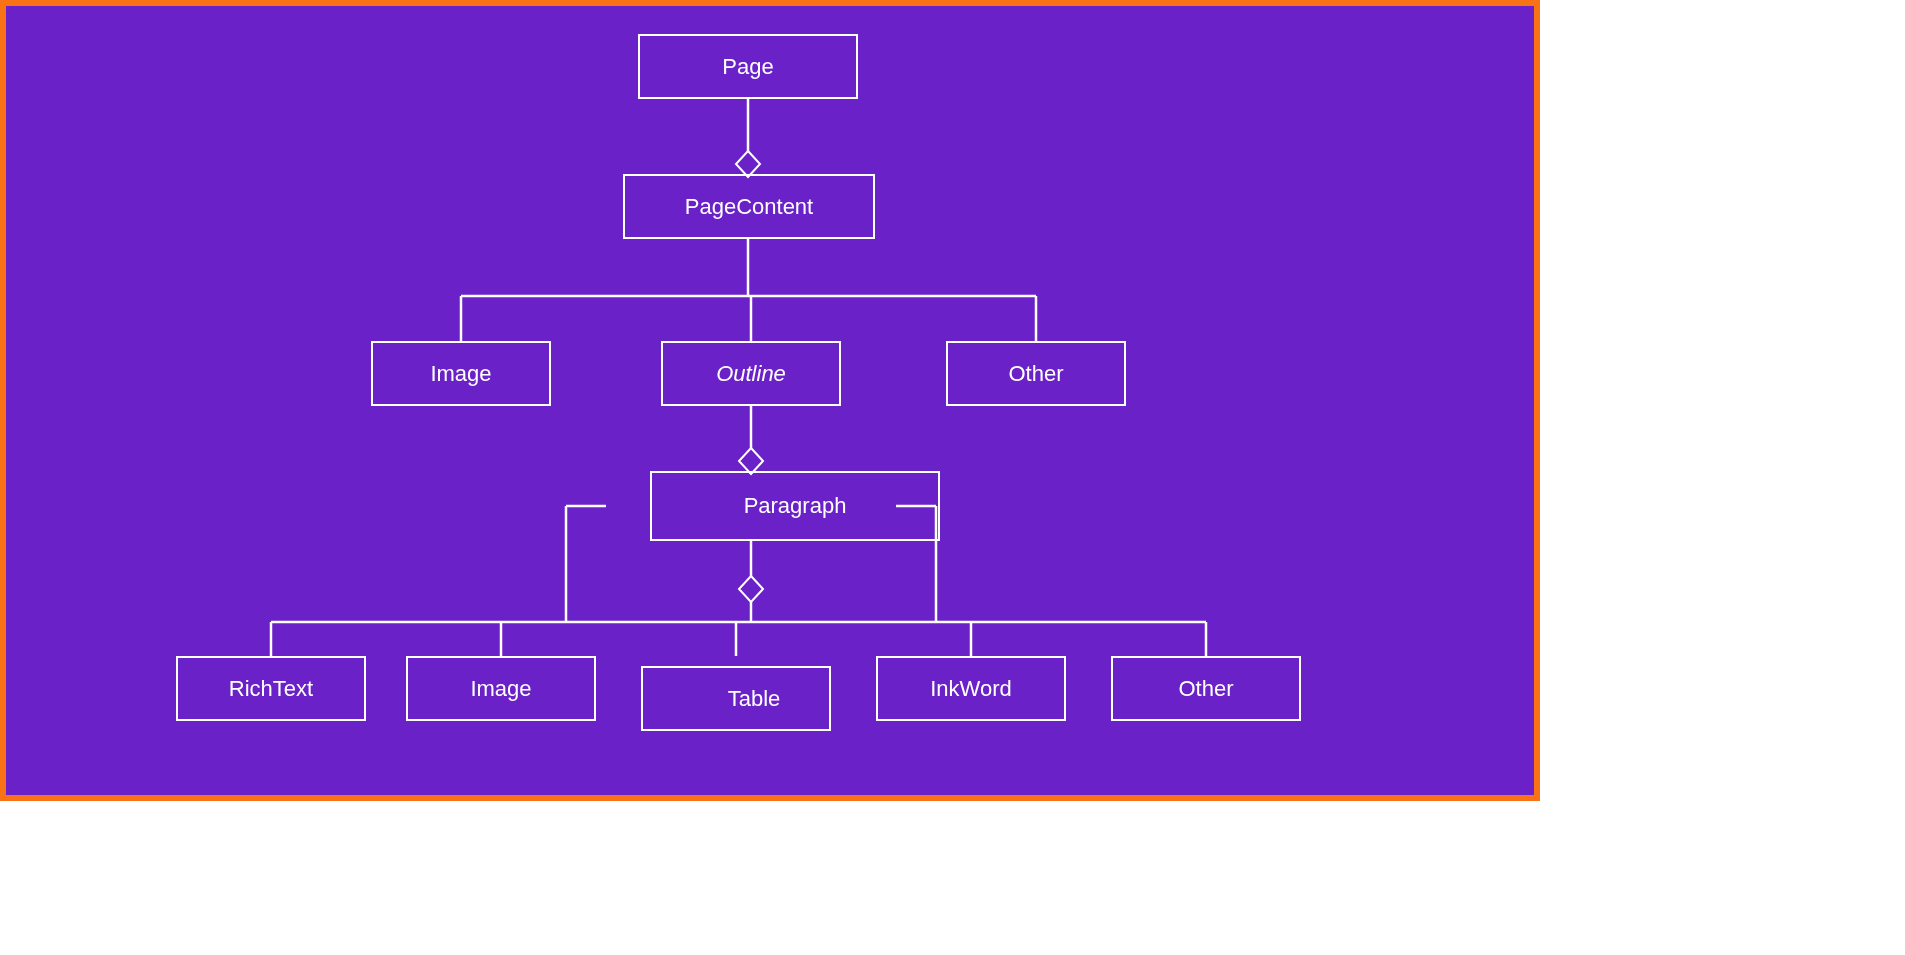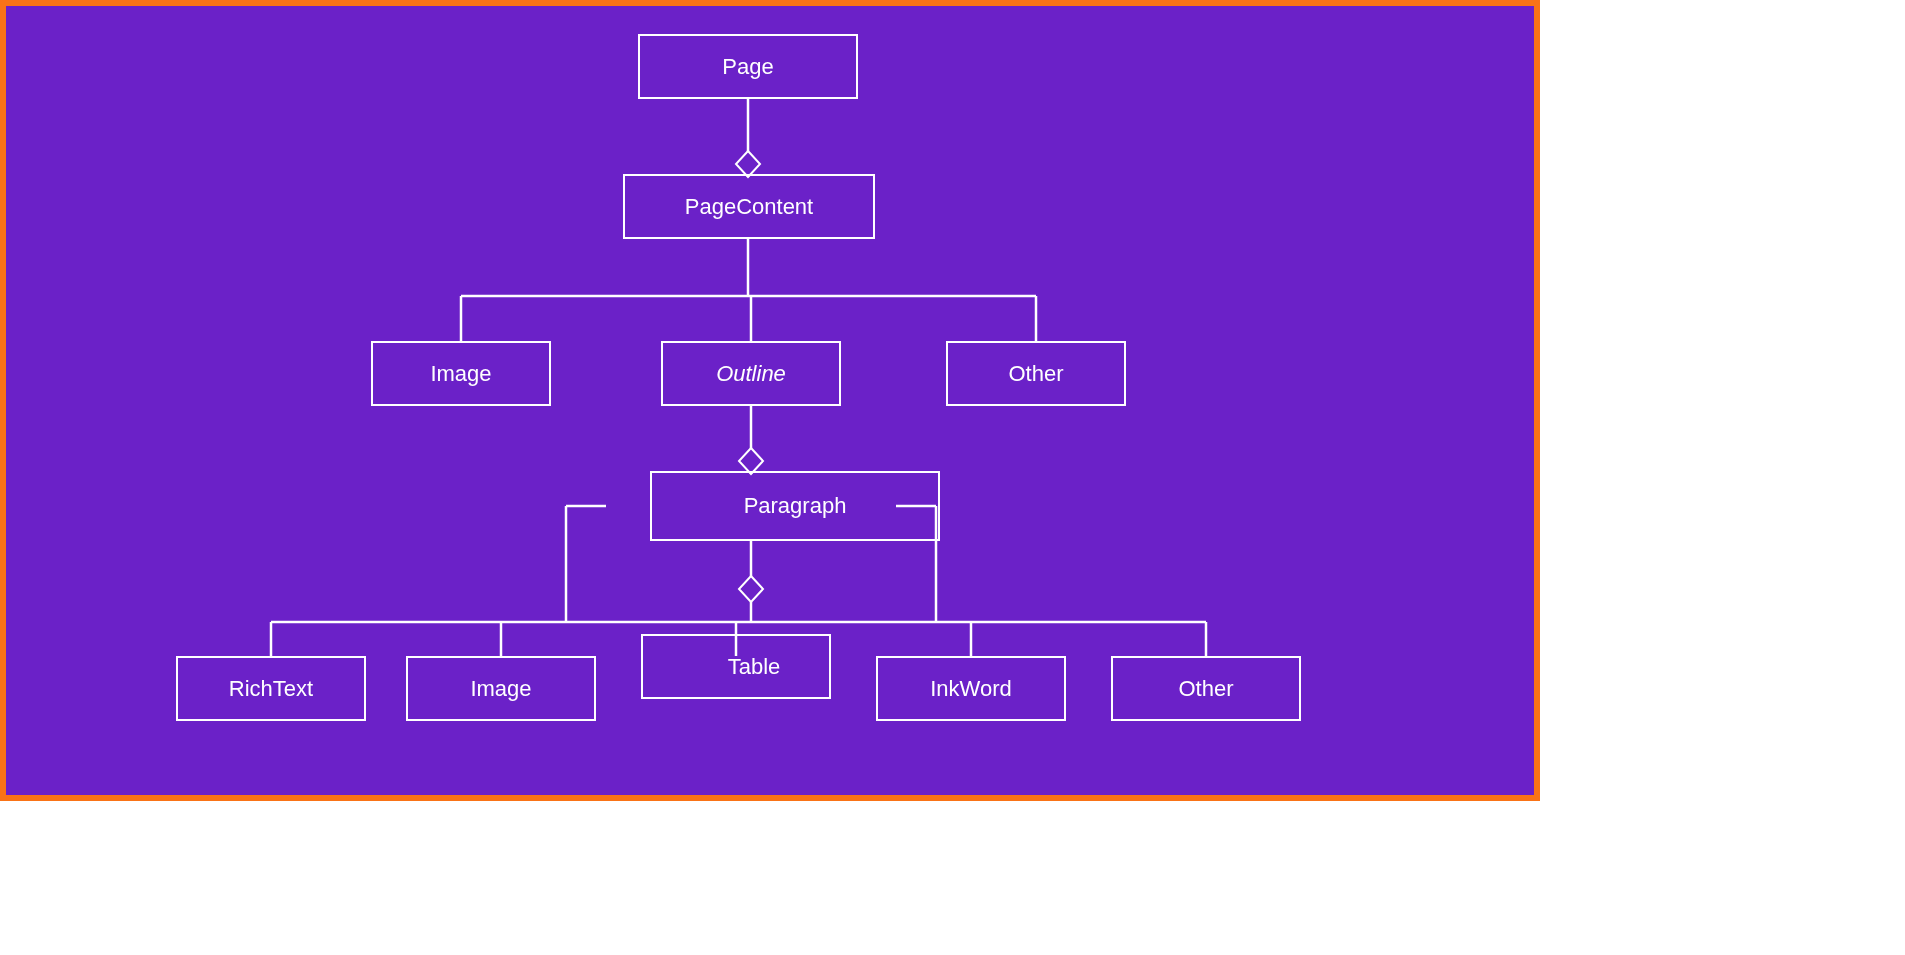--- a/index.html
+++ b/index.html
@@ -132,21 +132,21 @@
   </div>
 
   <div class="node" style="left:170px; top:650px; width:190px; height:65px;">
     <span>RichText</span>
   </div>
 
   <div class="node" style="left:400px; top:650px; width:190px; height:65px;">
     <span>Image</span>
   </div>
 
-  <div class="node" style="left:635px; top:628px; width:190px; height:65px;padding-left:36px;">
+  <div class="node" style="left:635px; top:660px; width:190px; height:65px;padding-left:36px;">
     <span>Table</span>
   </div>
 
   <div class="node" style="left:870px; top:650px; width:190px; height:65px;text-align:center;">
     <span>InkWord</span>
   </div>
 
   <div class="node" style="left:1105px; top:650px; width:190px; height:65px;">
     <span>Other</span>
   </div>

